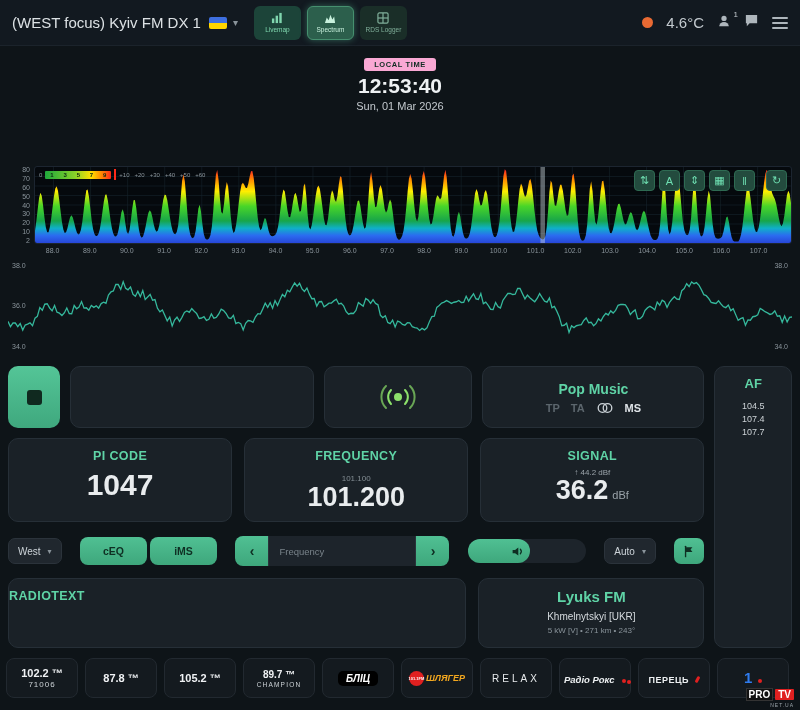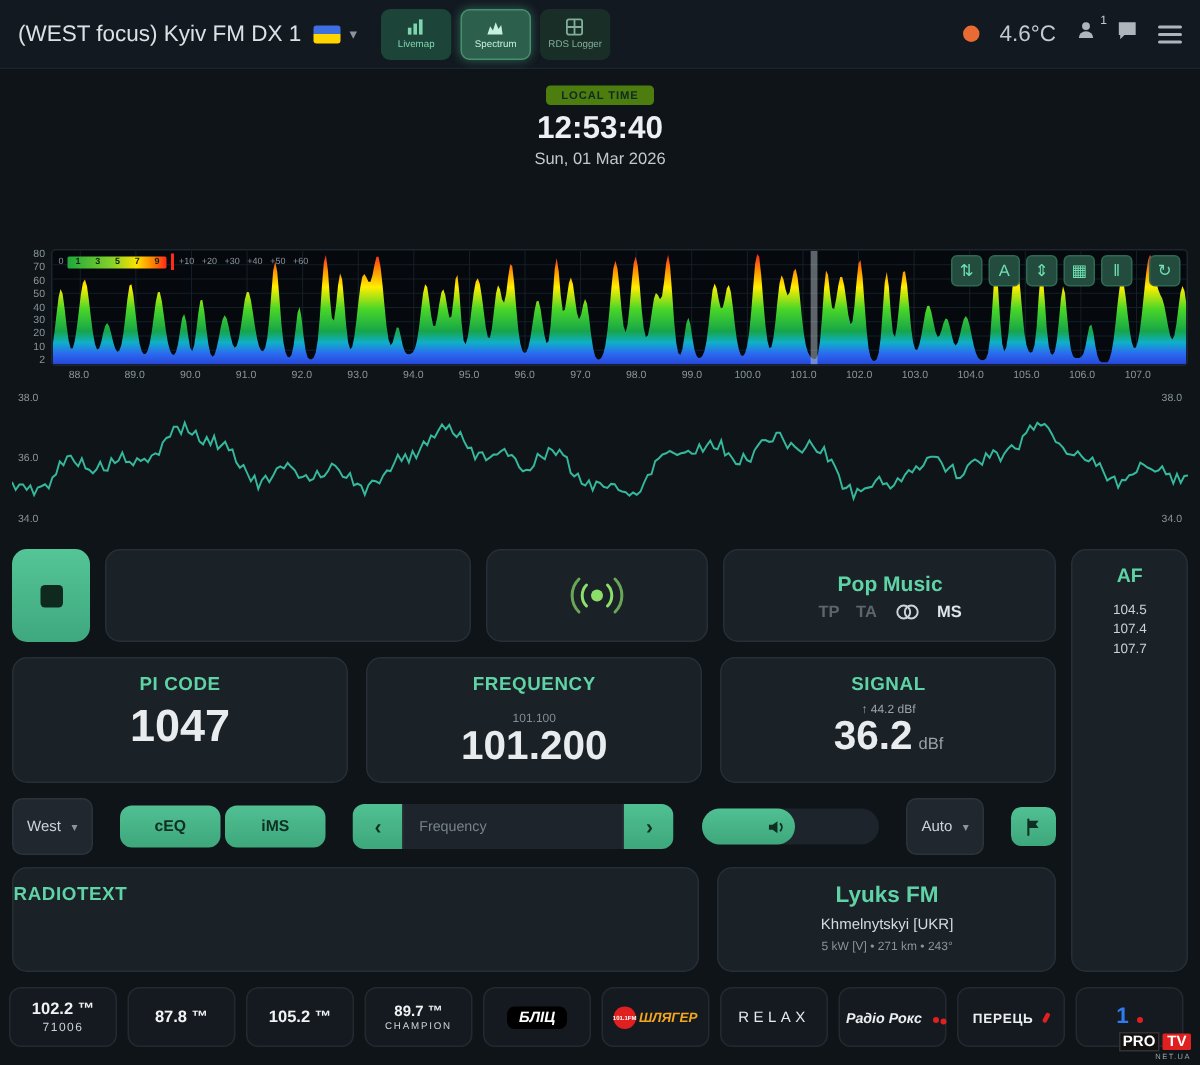--- a/index.html
+++ b/index.html
@@ -33,21 +33,21 @@
   .h-right{ margin-left:auto; display:flex; align-items:center; gap:13px; }
   .temp-dot{ width:11px; height:11px; border-radius:50%; background:#e96a33; }
   .temp{ font-size:15px; color:#c3cacf; }
   .users{ position:relative; color:#aeb6bc; }
   .users sup{ position:absolute; top:-4px; right:-7px; font-size:8px; color:#c3cacf; }
   .chat-btn,.users{ cursor:pointer; }
   .burger{ width:16px; display:flex; flex-direction:column; gap:3px; cursor:pointer; }
   .burger span{ height:2px; background:#aeb6bc; border-radius:1px; }
   
   .clock{ text-align:center; margin-top:7px; }
-  .clock-label{ display:inline-block; background:#4d7c0f; color:#0e2c21; font-size:7.5px;
+  .clock-label{ display:inline-block; background:#f9a8d4; color:#0e2c21; font-size:7.5px;
     font-weight:bold; letter-spacing:.6px; padding:2px 10px; border-radius:3px; }
   .clock-time{ font-size:21px; font-weight:bold; color:#eef1f3; margin-top:3px; }
   .clock-date{ font-size:11px; color:#c2c8cd; margin-top:2px; }
   
   .spectrum-wrap{ margin:54px 8px 0; }
   .spec-row{ display:flex; }
   .spec-y{ width:26px; padding-right:4px; display:flex; flex-direction:column;
     justify-content:space-between; font-size:7px; color:var(--dim); text-align:right; height:78px; }
   .spec-chart{ position:relative; flex:1; height:78px; background:#05090d;
     border:1px solid #1c2530; border-radius:3px; overflow:hidden; cursor:crosshair; }
@@ -92,21 +92,21 @@
   .panel-title{ color:var(--mint); font-weight:bold; font-size:12.5px; letter-spacing:.4px; margin-top:10px; }
   .pi-value{ font-size:30px; font-weight:bold; color:#e9ecee; margin-top:5px;text-align:right; }
   .freq-secondary{ font-size:8px; color:#838d93; margin-top:11px; }
   .freq-value{ font-size:27px; font-weight:bold; color:#e9ecee; margin-top:-1px; }
   .sig-peak{ font-size:8px; color:#9aa3a9; margin-top:5px; }
   .sig-value-row{ display:flex; align-items:baseline; gap:4px; margin-top:-2px; }
   .sig-value{ font-size:27px; font-weight:bold; color:#e9ecee; }
   .sig-unit{ font-size:11px; color:#9aa3a9; }
   
   .row3{ display:flex; justify-content:space-between; align-items:center; height:30px; margin-top:14px; }
-  .select{ background:#20272e; border:1px solid #2b333b; border-radius:7px; height:38px;
+  .select{ background:#20272e; border:1px solid #2b333b; border-radius:7px; height:26px;
     display:flex; align-items:center; gap:7px; padding:0 9px; font-size:10px; color:#ccd3d8; cursor:pointer; }
   .select .sel-chev{ color:var(--dim); font-size:8px; }
   .eqims{ display:flex; gap:3px; }
   .btn-teal{ background:linear-gradient(180deg,#50c093,#3ea77c); color:#0f2f23; font-weight:bold; }
   .eq-btn{ width:67px; height:28px; border-radius:8px; font-size:10.5px; display:flex;
     align-items:center; justify-content:center; cursor:pointer; }
   .stepper{ display:flex; width:214px; height:30px; border-radius:8px; overflow:hidden; }
   .step-btn{ width:33px; display:flex; align-items:center; justify-content:center;
     font-size:14px; cursor:pointer; }
   .step-mid{ flex:1; background:#1d242b; display:flex; align-items:center; padding-left:10px;

